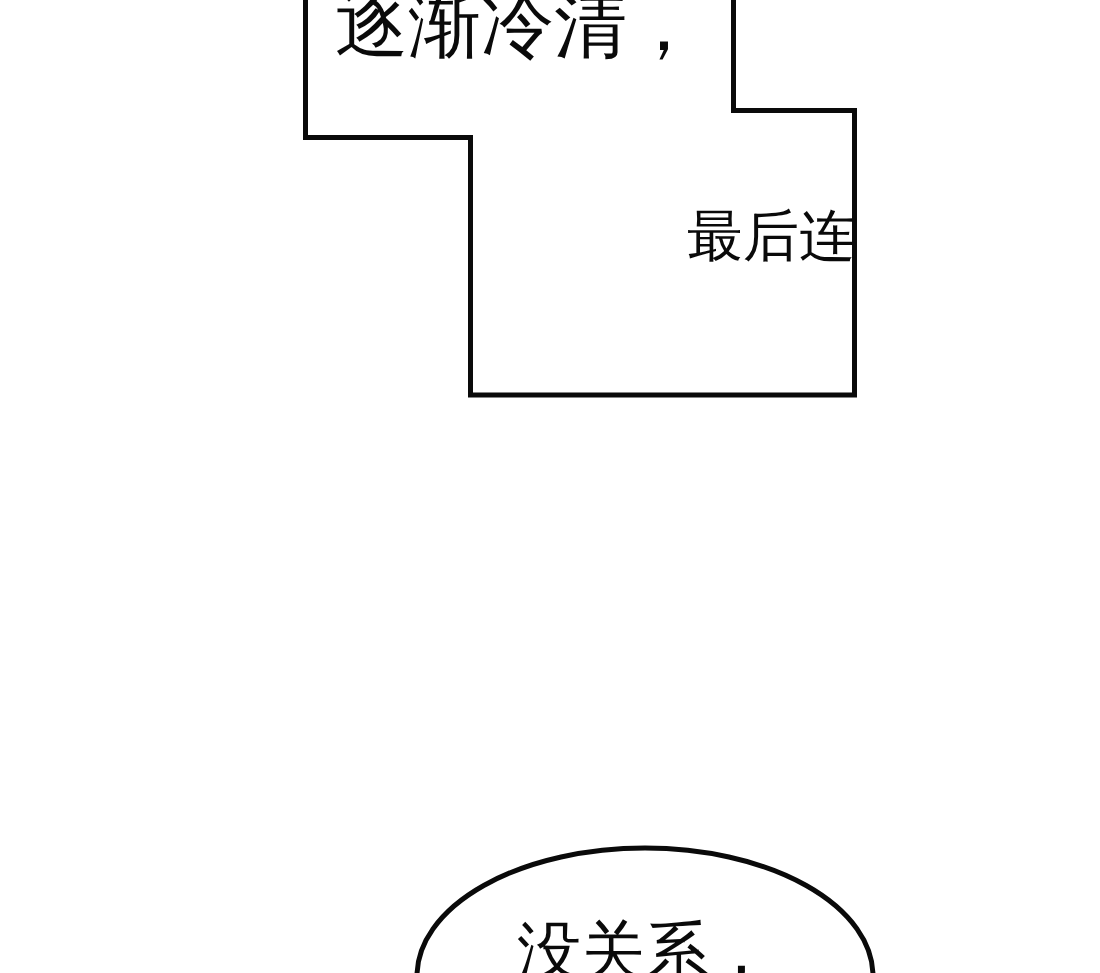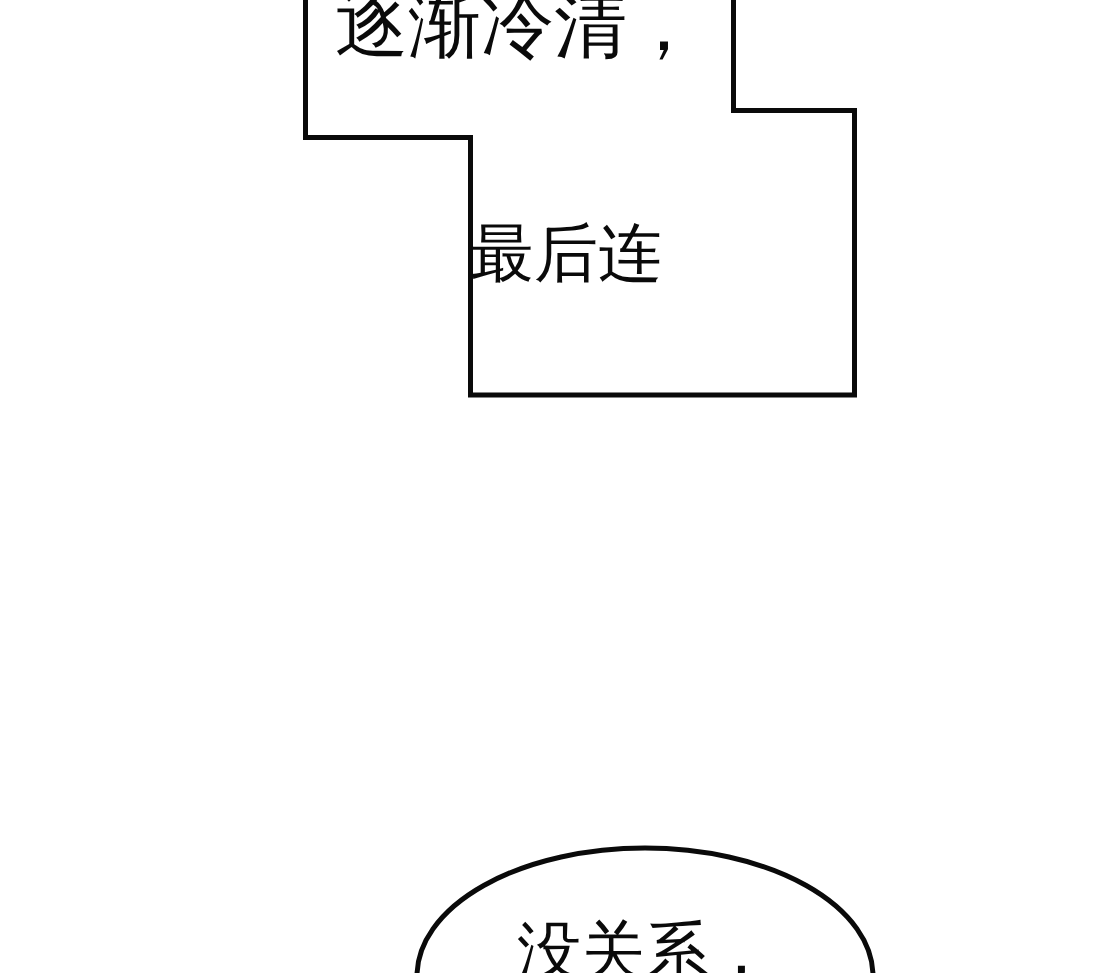--- a/index.html
+++ b/index.html
@@ -35,28 +35,28 @@
     left: 300px;
     top: -14px;
     width: 435px;
     font-size: 73px;
     line-height: 78px;
     white-space: nowrap;
     letter-spacing: 0px;
   }
   .bubble-text.mid {
     left: 470px;
-    top: 113px;
+    top: 96px;
     width: 385px;
     height: 280px;
     display: flex;
     flex-direction: column;
-    align-items: flex-start;
+    align-items: flex-end;
     justify-content: center;
-    font-size: 64px;
+    font-size: 56px;
     line-height: 72px;
     white-space: nowrap;
   }
   .bubble-text.bottom {
     left: 417px;
     top: 916px;
     width: 456px;
     font-size: 64px;
     line-height: 70px;
     white-space: nowrap;

